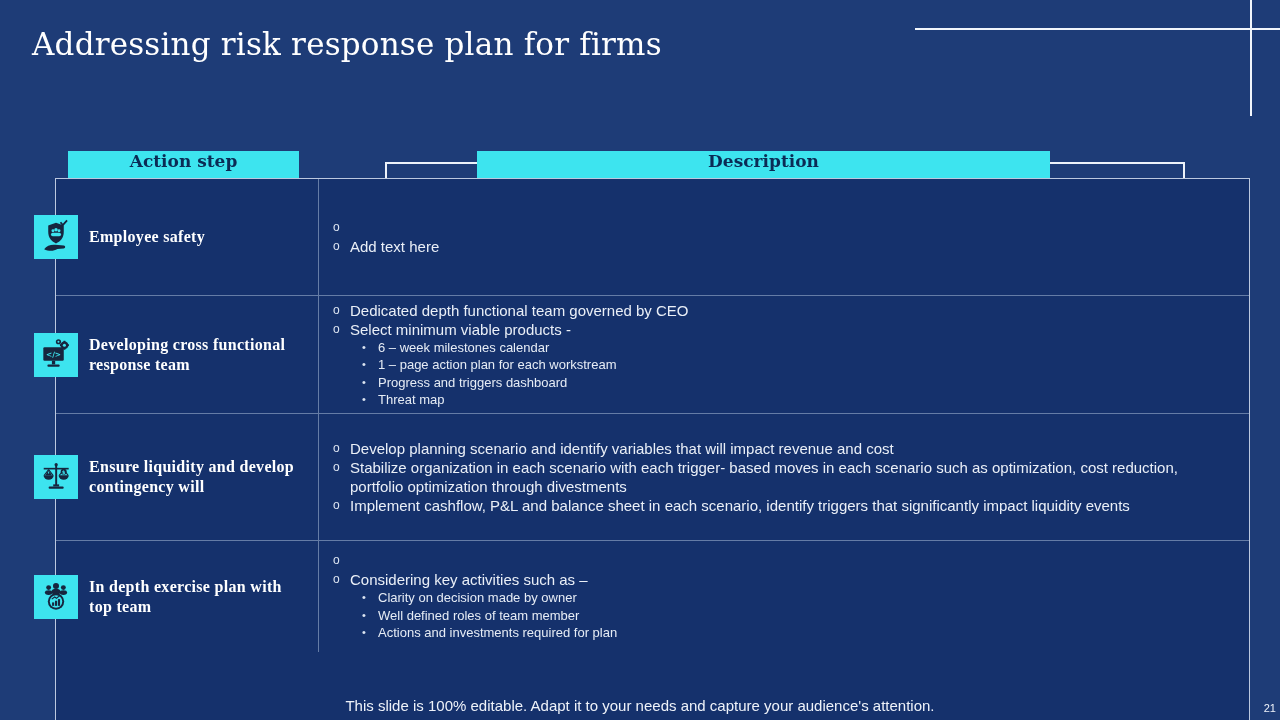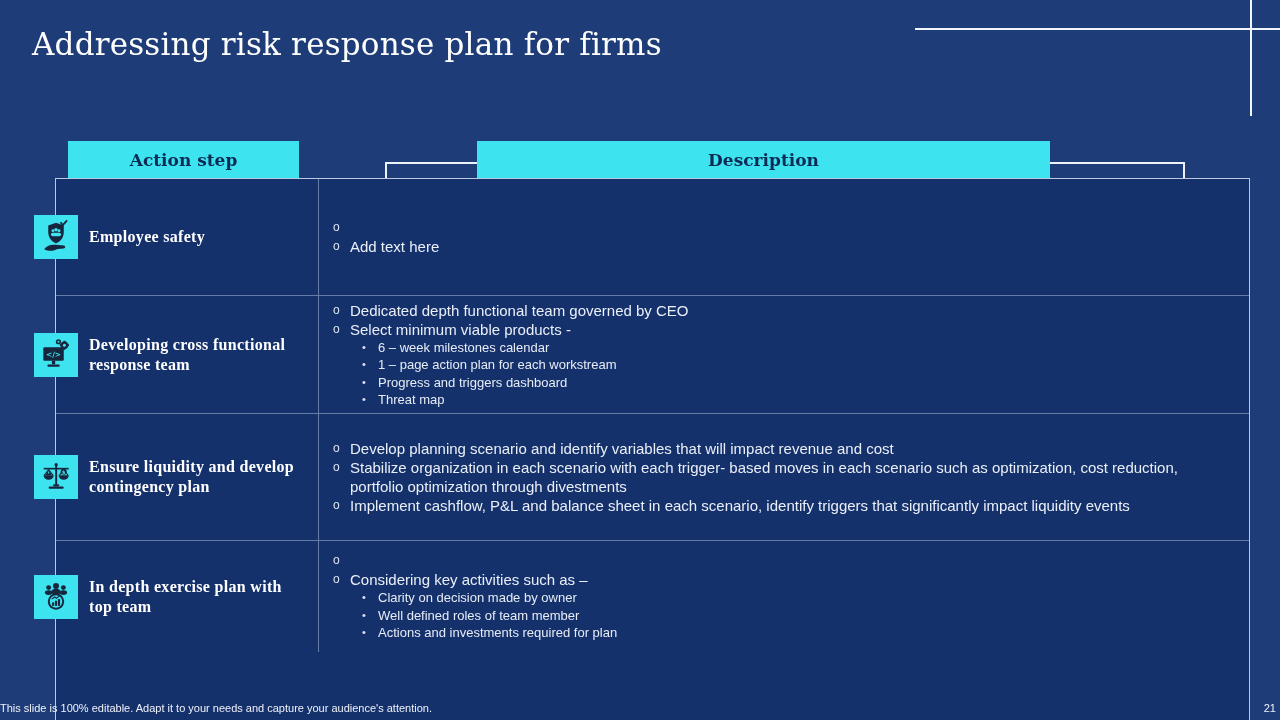--- a/index.html
+++ b/index.html
@@ -11,22 +11,22 @@
   
   .title { position:absolute; left:32px; top:26px; font-family:"DejaVu Serif", serif;
            font-weight:400; font-size:31px; color:#FFFFFF; letter-spacing:0.2px; }
   .subtitle { position:absolute; left:32px; top:78px; font-size:11.5px; color:#DDE5F2; letter-spacing:0.1px; }
 
   
   .deco-h { position:absolute; left:915px; top:28px; width:365px; height:2px; background:#F2F6FC; }
   .deco-v { position:absolute; left:1250px; top:0; width:2px; height:116px; background:#F2F6FC; }
 
   
-  .hdr-box { position:absolute; top:141px; height:37px; background:#3DE4EF;
-             display:flex; align-items:center; justify-content:center;
+  .hdr-box { position:absolute; top:151px; height:37px; background:#3DE4EF;
+             display:flex; justify-content:center;
              font-family:"DejaVu Serif", serif; font-weight:700; font-size:17px; color:#0B2B55; }
   .hdr-action { left:68px;  width:231px; }
   .hdr-desc   { left:477px; width:573px; }
 
   
   .bracket { position:absolute; top:162px; height:16px; }
   .bracket-left  { left:385px;  width:92px;  border-left:2px solid #EDF2FA; border-top:2px solid #EDF2FA; }
   .bracket-right { left:1050px; width:135px; border-right:2px solid #EDF2FA; border-top:2px solid #EDF2FA; }
 
   
@@ -46,22 +46,22 @@
                display:flex; align-items:center; justify-content:center; }
 
   .cell-desc { flex:1; display:flex; flex-direction:column; justify-content:center;
                padding:6px 26px 6px 12px; }
   .li1 { display:flex; font-size:15px; line-height:19px; color:#EAEFF7; }
   .li1 .mk { flex:0 0 19px; font-size:12px; line-height:19px; padding-left:2px; color:#DDE5F2; }
   .li2 { display:flex; font-size:13px; line-height:17.5px; color:#E6ECF5; padding-left:31px; }
   .li2 .mk { flex:0 0 16px; font-size:11px; line-height:17.5px; color:#DDE5F2; }
 
   
-  .footer-note { position:absolute; left:0; right:0; bottom:6px; text-align:left;
-                 font-size:11px; color:#EEF2F9; }
+  .footer-note { position:absolute; left:0; right:0; bottom:6px; text-align:center;
+                 font-size:15px; color:#EEF2F9; }
   .page-num { position:absolute; right:4px; bottom:6px; font-size:11px; color:#EEF2F9; }
 
   svg .g { fill:#16263F; }
   svg .c { fill:#3DE4EF; }
   svg text { font-family:"DejaVu Sans", sans-serif; font-weight:bold; }
 </style>
 </head>
 <body>
 
 <div class="slide">
@@ -168,21 +168,21 @@
             <path class="g" d="M13 13 l4 6.8 h-8 z"></path>
             <rect class="c" x="12.4" y="15.4" width="1.2" height="2.4"></rect>
             <path d="M31.4 12.8 L26 20 M31.4 12.8 L36.8 20" stroke="#16263F" stroke-width="1.3" fill="none"></path>
             <path class="g" d="M25.2 20 a6.2 5.4 0 0 0 12.4 0 z"></path>
             <circle class="g" cx="31.4" cy="15.6" r="3.7"></circle>
             <text class="c" x="31.4" y="18" font-size="6" text-anchor="middle">$</text>
             <rect class="g" x="18.6" y="31" width="7.2" height="2.6"></rect>
             <rect class="g" x="13" y="33.6" width="18.4" height="2.8" rx="1.2"></rect>
           </svg>
         </div>
-        <div class="action-label">Ensure liquidity and develop contingency plan</div>
+        <div class="action-label">Ensure liquidity and develop contingency will</div>
       </div>
       <div class="cell-desc">
         <div class="li1">
             <span class="mk">o</span>
             <span>Develop planning scenario and identify variables that will impact revenue and cost</span>
           </div>
         <div class="li1">
             <span class="mk">o</span>
             <span>Stabilize organization in each scenario with each trigger- based moves in each scenario such as optimization, cost reduction, portfolio optimization through divestments</span>
           </div>

